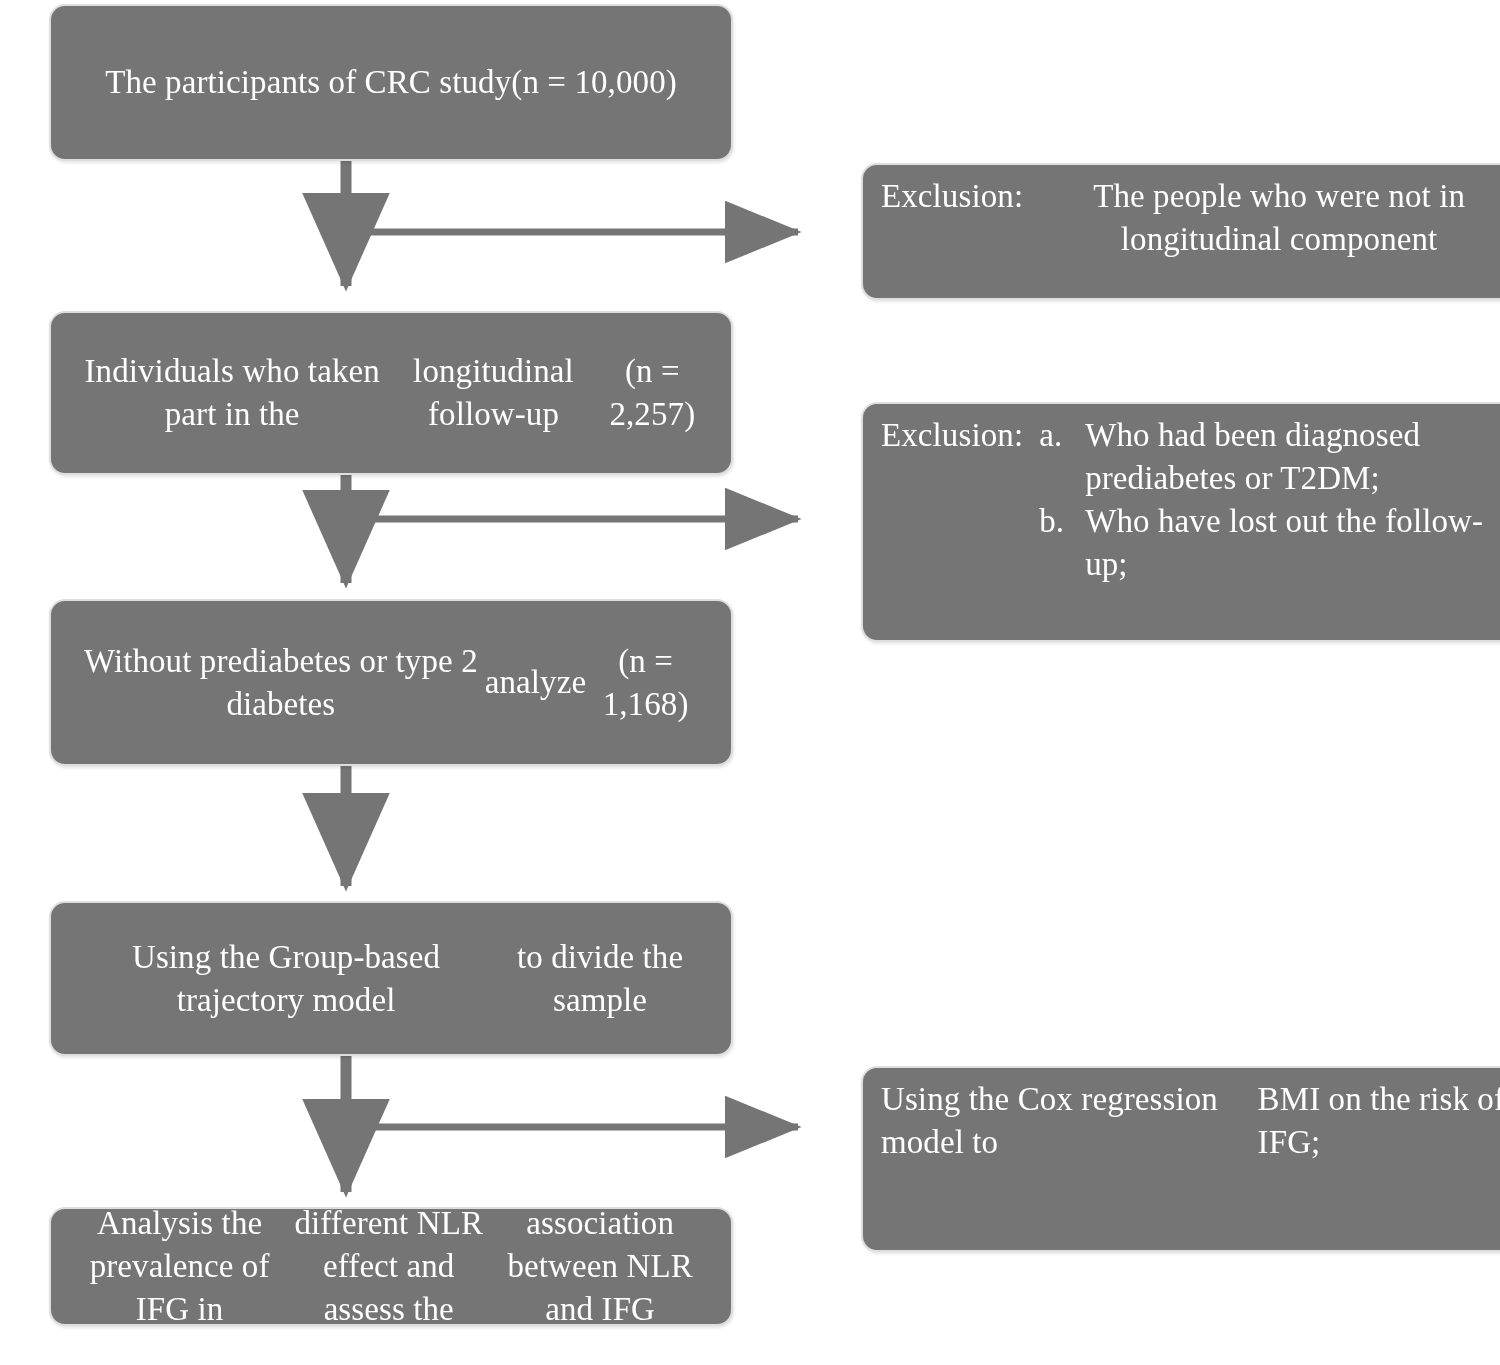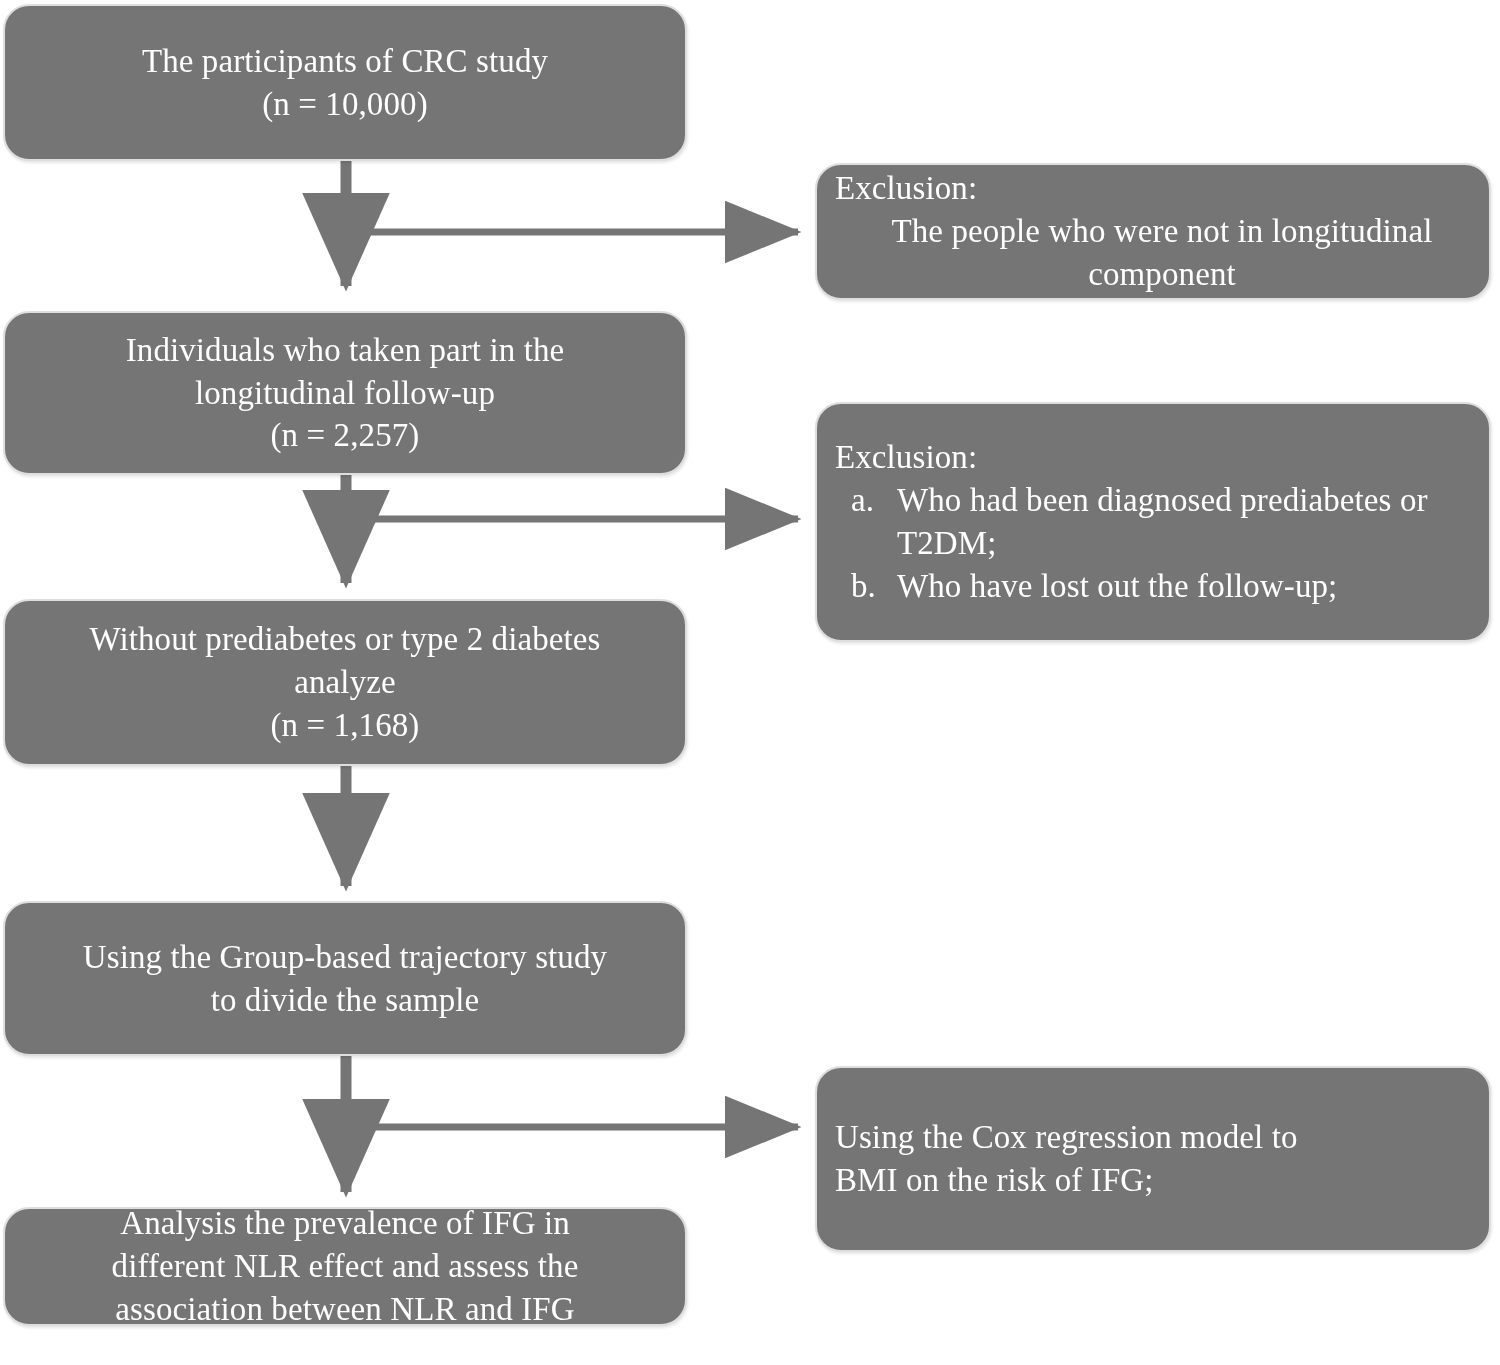--- a/index.html
+++ b/index.html
@@ -14,29 +14,30 @@
     height: 1365px;
     background: #ffffff;
     font-family: "Liberation Serif", "DejaVu Serif", serif;
     overflow: hidden;
   }
   .node {
     position: absolute;
     box-sizing: border-box;
     background: #757575;
     border: 2px solid #dedede;
-    border-radius: 26px;
+    border-radius: 16px;
     color: #ffffff;
     display: flex;
-    flex-direction: column;
+    flex-direction: row;
     justify-content: center;
     font-size: 33px;
     line-height: 1.30;
     letter-spacing: 0.1px;
     box-shadow: 1px 2px 3px rgba(0,0,0,0.10);
+    margin-left: 46px;
   }
   .node .txt {
     display: block;
     white-space: pre-line;
   }
   .node.center {
     align-items: center;
     text-align: center;
     padding: 10px 26px;
   }
@@ -159,21 +160,21 @@
     </ul>
   </div>
 
   <div class="node center" style="left:3px; top:599px; width:684px; height:167px;">
     <span class="txt">Without prediabetes or type 2 diabetes</span>
     <span class="txt">analyze</span>
     <span class="txt">(n = 1,168)</span>
   </div>
 
   <div class="node center" style="left:3px; top:901px; width:684px; height:155px;">
-    <span class="txt">Using the Group-based trajectory study</span>
+    <span class="txt">Using the Group-based trajectory model</span>
     <span class="txt">to divide the sample</span>
   </div>
 
   <div class="node left" style="left:815px; top:1066px; width:676px; height:186px;">
     <span class="txt">Using the Cox regression model to</span>
     <span class="txt">BMI on the risk of IFG;</span>
   </div>
 
   <div class="node center" style="left:3px; top:1207px; width:684px; height:119px;">
     <span class="txt">Analysis the prevalence of IFG in</span>

